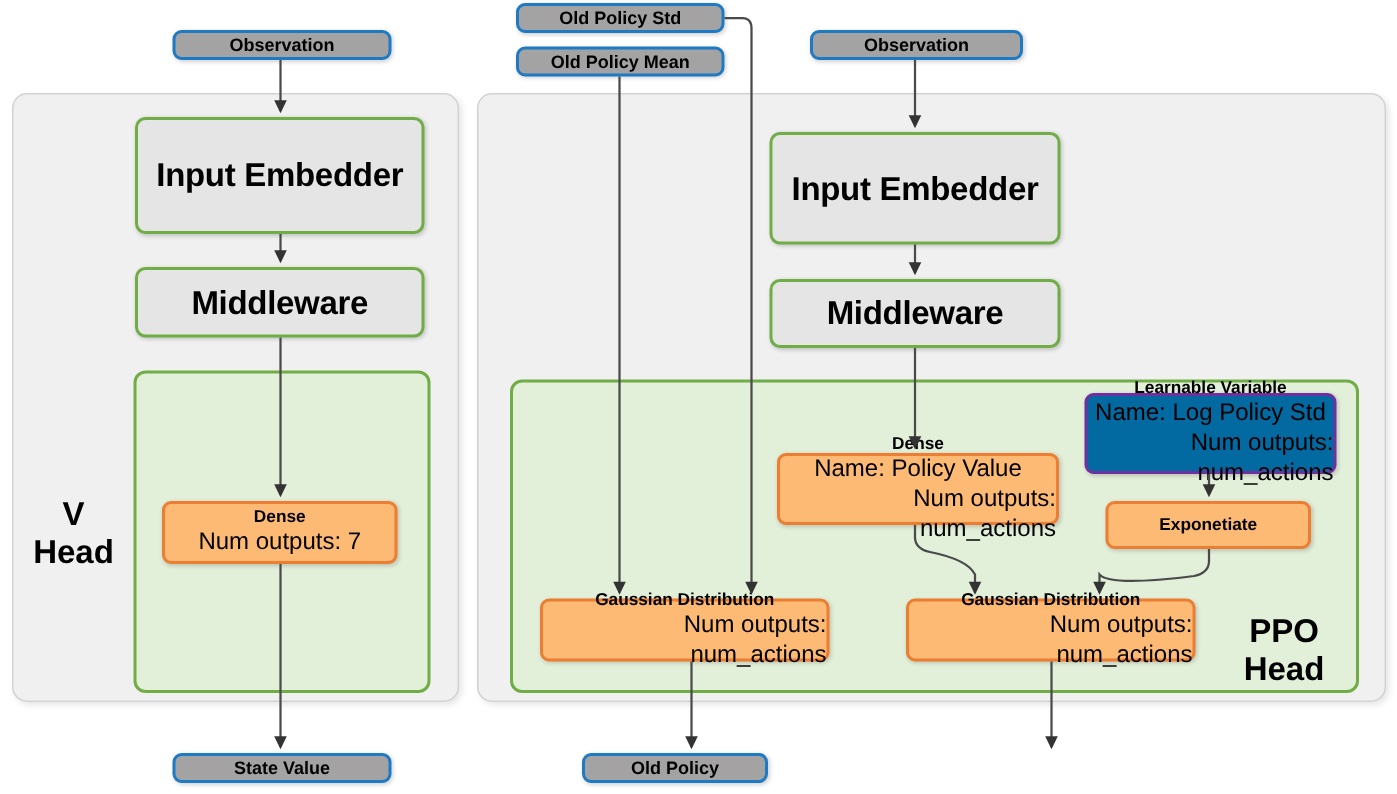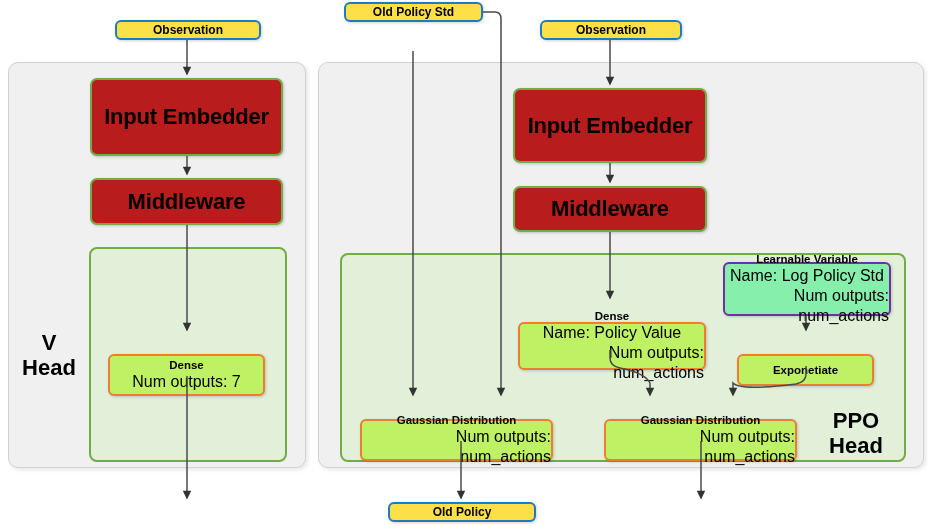--- a/index.html
+++ b/index.html
@@ -42,48 +42,47 @@
     display: flex;
     flex-direction: column;
     align-items: center;
     justify-content: center;
     text-align: center;
     border-radius: 7px;
     line-height: 1.25;
   }
 
   .node-green {
-    background: #b91c1c;
+    background: #e5e5e5;
     border: 2px solid #70ad47;
     box-shadow: 1px 1px 3px rgba(0,0,0,0.20);
     font-size: 22px;
     font-weight: bold;
     color: #000000;
     letter-spacing: -0.2px;
   }
 
   .node-orange {
-    background: #bef264;
+    background: #fdba74;
     border: 2px solid #ed7d31;
     box-shadow: 1px 1px 3px rgba(0,0,0,0.18);
     color: #000000;
     border-radius: 6px;
-    margin-top: 20px;
   }
 
   .node-purple {
-    background: #86efac;
+    background: #0369a1;
     border: 2px solid #7030a0;
     box-shadow: 1px 1px 3px rgba(0,0,0,0.18);
     color: #000000;
     border-radius: 6px;
   }
 
   .node-blue {
-    background: #fde047;
+    background: #a3a3a3;
     border: 2px solid #1f7ac4;
     box-shadow: 1px 1px 3px rgba(0,0,0,0.18);
     color: #000000;
     border-radius: 6px;
     font-size: 12px;
     font-weight: bold;
   }
 
   .ttl {
     font-size: 11.5px;
@@ -141,32 +140,38 @@
 
   <div class="node node-green" style="left:90px; top:178px; width:193px; height:47px;">
     <span>Middleware</span>
   </div>
 
   <div class="node node-orange" style="left:108px; top:334px; width:157px; height:42px;">
     <span class="ttl">Dense</span>
     <span class="sub">Num outputs: 7</span>
   </div>
 
+  <div class="node node-blue" style="left:115px; top:502px; width:146px; height:20px;">
+    <span>State Value</span>
+  </div>
 
   <div class="head-box" style="left:340px; top:253px; width:562px; height:205px;"></div>
 
   <div class="head-label" style="left:806px; top:388px; width:100px;margin-top:20px;">
     <div>PPO</div>
     <div>Head</div>
   </div>
 
   <div class="node node-blue" style="left:344px; top:2px; width:139px; height:20px;">
     <span>Old Policy Std</span>
   </div>
 
+  <div class="node node-blue" style="left:344px; top:31px; width:139px; height:20px;">
+    <span>Old Policy Mean</span>
+  </div>
 
   <div class="node node-blue" style="left:540px; top:20px; width:142px; height:20px;">
     <span>Observation</span>
   </div>
 
   <div class="node node-green" style="left:513px; top:88px; width:194px; height:75px;">
     <span>Input Embedder</span>
   </div>
 
   <div class="node node-green" style="left:513px; top:186px; width:194px; height:46px;">
@@ -192,21 +197,21 @@
   <div class="node node-orange" style="left:360px; top:399px; width:193px; height:42px;">
     <span class="ttl">Gaussian Distribution</span>
     <span class="sub">Num outputs: num_actions</span>
   </div>
 
   <div class="node node-orange" style="left:604px; top:399px; width:193px; height:42px;">
     <span class="ttl">Gaussian Distribution</span>
     <span class="sub">Num outputs: num_actions</span>
   </div>
 
-  <div class="node node-blue" style="left:388px; top:502px; width:148px; height:20px;">
+  <div class="node node-blue" style="left:388px; top:502px; width:124px; height:20px;">
     <span>Old Policy</span>
   </div>
 
 
   <svg id="wires" viewBox="0 0 931 529" xmlns="http://www.w3.org/2000/svg">
     <defs>
       <marker id="ah" markerWidth="9" markerHeight="9" refX="5.2" refY="3.2" orient="auto" markerUnits="strokeWidth">
         <path d="M0.4,0.4 L6.2,3.2 L0.4,6.0 z" fill="#333333"></path>
       </marker>
     </defs>

